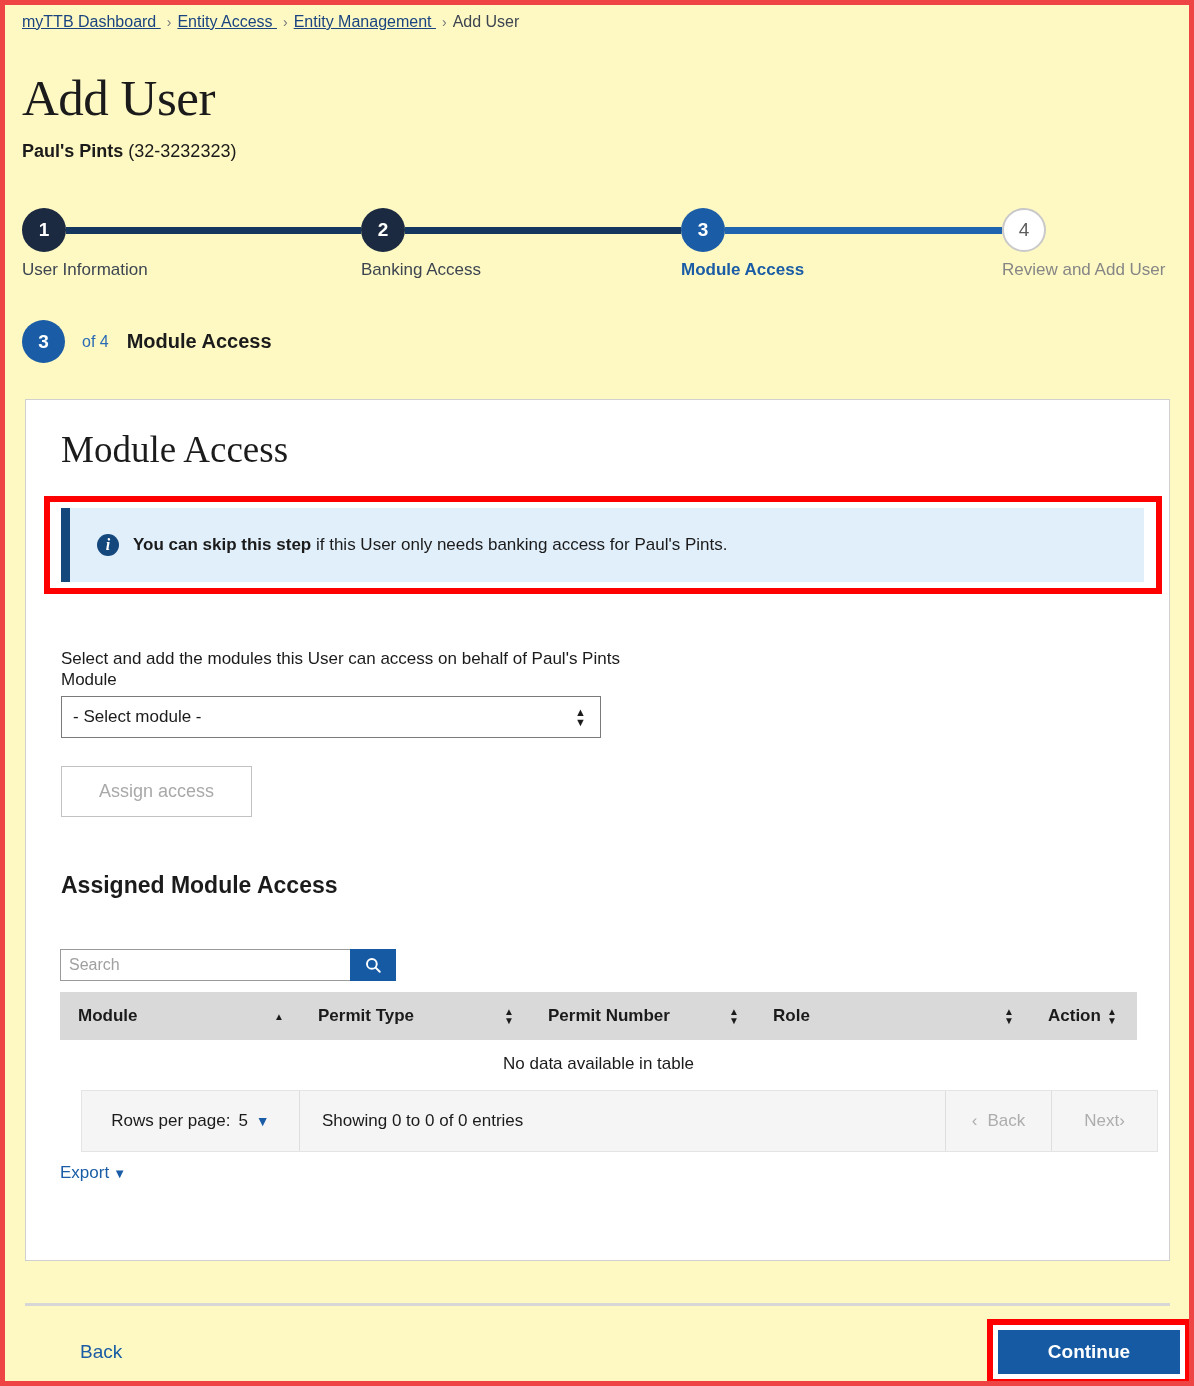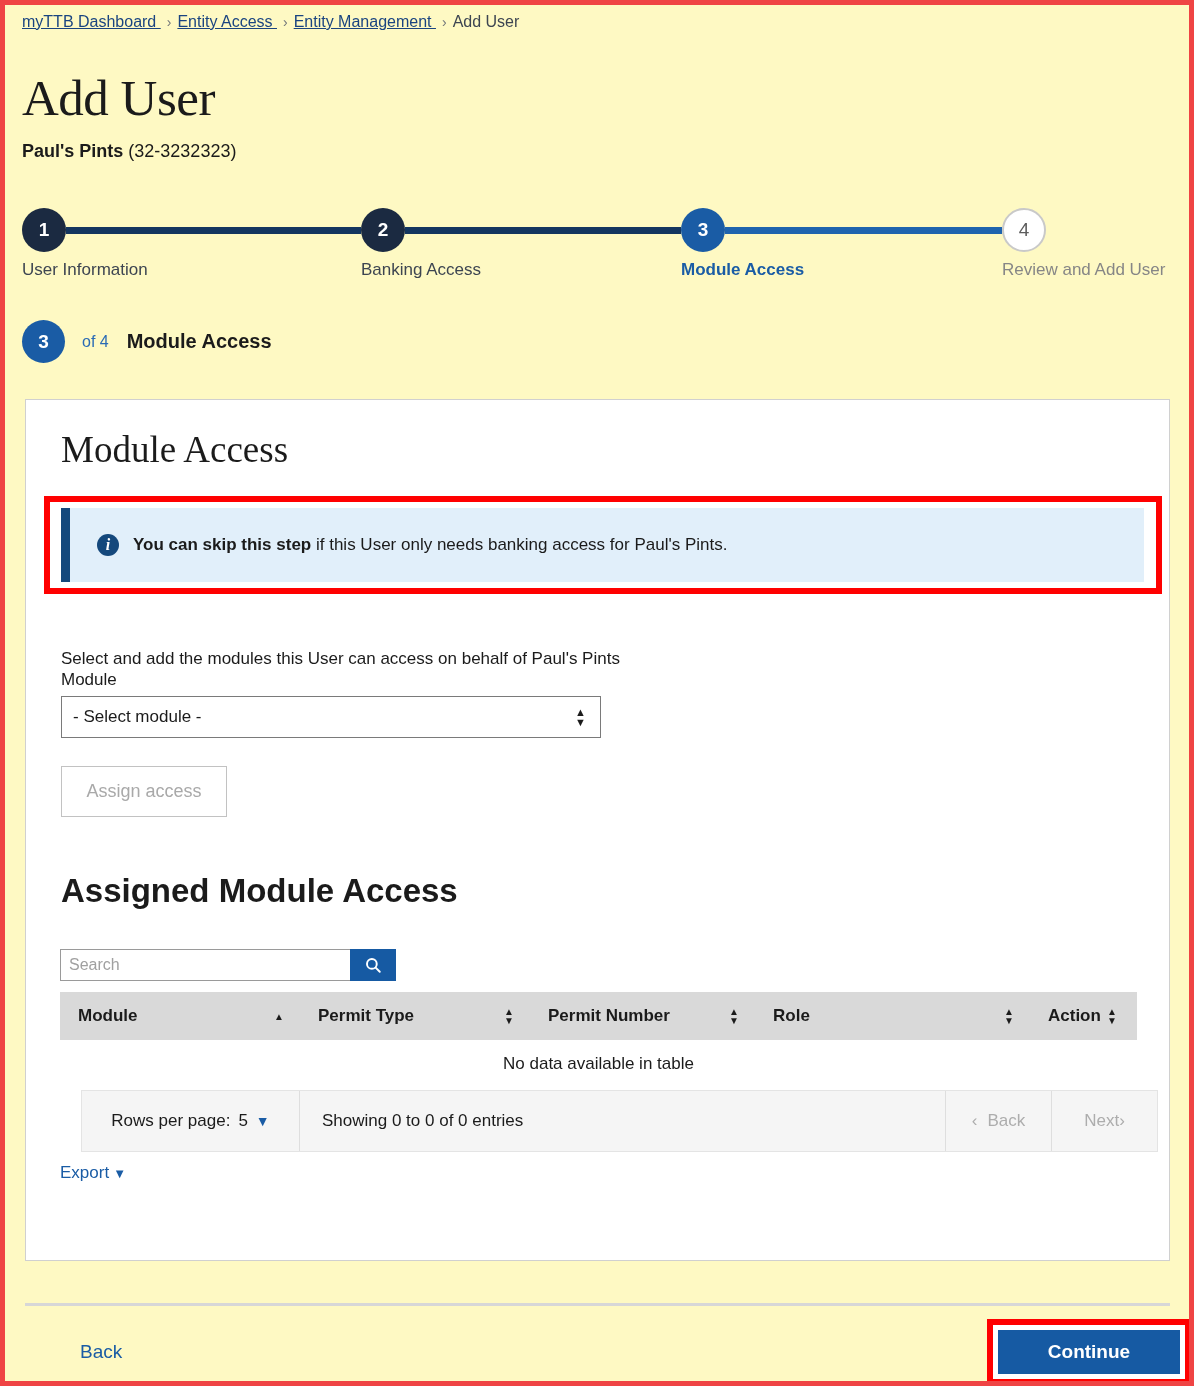--- a/index.html
+++ b/index.html
@@ -149,31 +149,31 @@
   }
   .select-arrows {
     position: absolute; right: 14px; top: 50%;
     transform: translateY(-50%);
     display: flex; flex-direction: column; gap: 3px;
     line-height: 7px; font-size: 11px; color: #1b1b1b;
   }
 
   .assign-btn {
     position: absolute; left: 35px; top: 366px;
-    width: 166px; height: 51px;
+    width: 191px; height: 51px;
     background: #ffffff; border: 1px solid #c2c2c2;
     color: #a9a9a9; font-size: 18px;
     font-family: "Liberation Sans", sans-serif;
     cursor: default;
   }
 
   
   .section-title {
     position: absolute; left: 35px; top: 472px;
-    font-size: 33px; font-weight: 700; color: #1b1b1b;
+    font-size: 23px; font-weight: 700; color: #1b1b1b;
   }
 
   .search-row {
     position: absolute; left: 34px; top: 549px;
     display: flex; height: 32px; align-items: flex-end;
   }
   .search-input {
     width: 290px; height: 32px;
     border: 1px solid #9a9a9a; border-right: none;
     font-size: 16px; padding: 0 8px; color: #1b1b1b;

